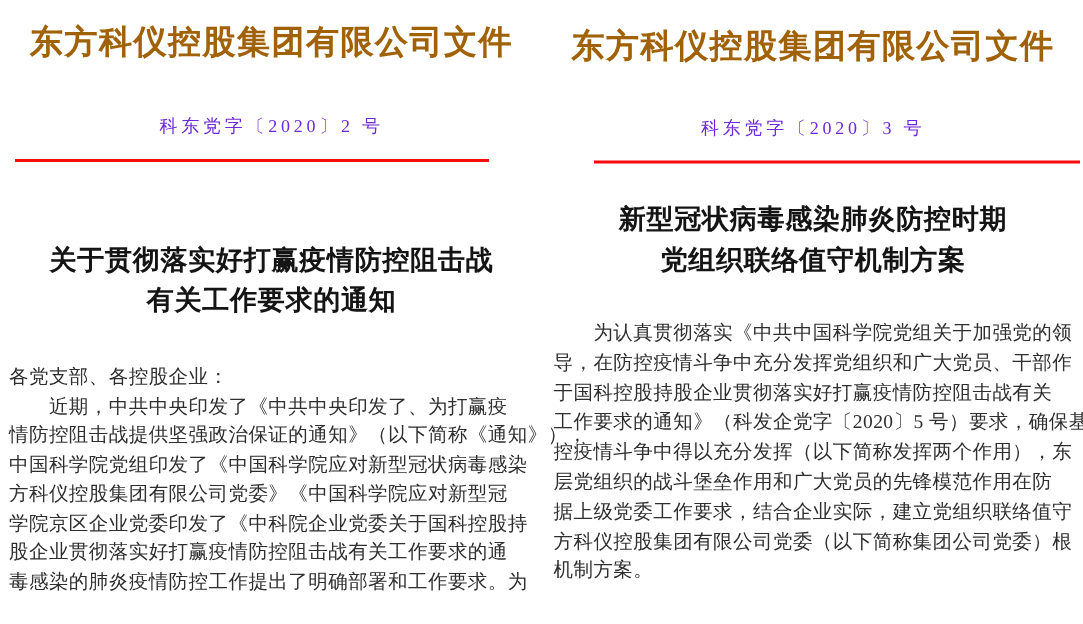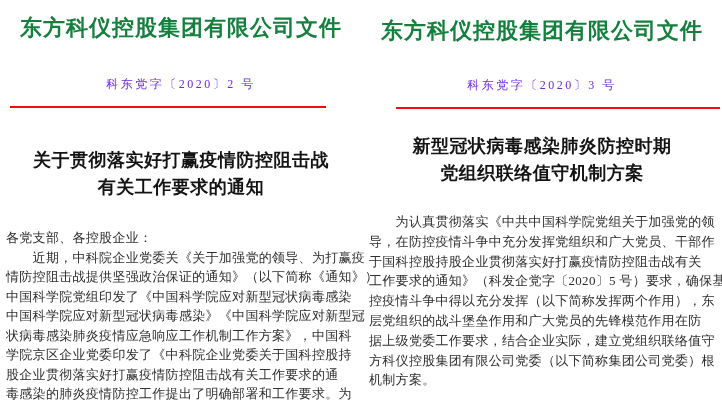--- a/index.html
+++ b/index.html
@@ -14,21 +14,21 @@
     position: absolute;
     top: 0;
   }
   .page-left  { left: 6px;   width: 350px; }
   .page-right { left: 364px; width: 356px; }
 
   .org-title {
     margin-top: 13px;
     font-size: 22px;
     font-weight: bold;
-    color: #15803d;
+    color: #a16207;
     text-align: center;
     letter-spacing: 1px;
     white-space: nowrap;
   }
   .page-right .org-title { margin-top: 16px; }
 
   .doc-number {
     margin-top: 33px;
     font-size: 12px;
     color: #6d28d9;
@@ -40,21 +40,21 @@
 
   .rule {
     height: 2px;
     background: #f50d0d;
     margin-top: 13px;
   }
   .page-left  .rule { margin-left: 4px;  width: 316px; }
   .page-right .rule { margin-left: 32px; width: 324px; }
 
   .doc-title {
-    margin-top: 39px;
+    margin-top: 52px;
     font-size: 18px;
     line-height: 27px;
     font-weight: bold;
     color: #141414;
     text-align: center;
     letter-spacing: 0.5px;
   }
   .page-right .doc-title { margin-top: 24px; }
 
   .doc-body {
@@ -76,25 +76,24 @@
 <div class="page page-left">
   <div class="org-title">东方科仪控股集团有限公司文件</div>
   <div class="doc-number">科东党字〔2020〕2 号</div>
   <div class="rule"></div>
   <div class="doc-title">
       <div class="line">关于贯彻落实好打赢疫情防控阻击战</div>
       <div class="line">有关工作要求的通知</div>
     </div>
   <div class="doc-body">
       <div class="line">各党支部、各控股企业：</div>
-      <div class="line">　　近期，中科院企业党委关《关于加强党的领导、为打赢疫</div>
+      <div class="line">　　近期，中共中央印发了《中共中央印发了、为打赢疫</div>
       <div class="line">情防控阻击战提供坚强政治保证的通知》（以下简称《通知》），</div>
       <div class="line">中国科学院党组印发了《中国科学院应对新型冠状病毒感染</div>
-      <div class="line">中国科学院应对新型冠状病毒感染》《中国科学院应对新型冠</div>
-      <div class="line">状病毒感染肺炎疫情应急响应工作机制工作方案》，中国科</div>
+      <div class="line">方科仪控股集团有限公司党委》《中国科学院应对新型冠</div>
       <div class="line">学院京区企业党委印发了《中科院企业党委关于国科控股持</div>
       <div class="line">股企业贯彻落实好打赢疫情防控阻击战有关工作要求的通</div>
       <div class="line">毒感染的肺炎疫情防控工作提出了明确部署和工作要求。为</div>
     </div>
 </div>
 
 <div class="page page-right">
   <div class="org-title">东方科仪控股集团有限公司文件</div>
   <div class="doc-number">科东党字〔2020〕3 号</div>
   <div class="rule"></div>

